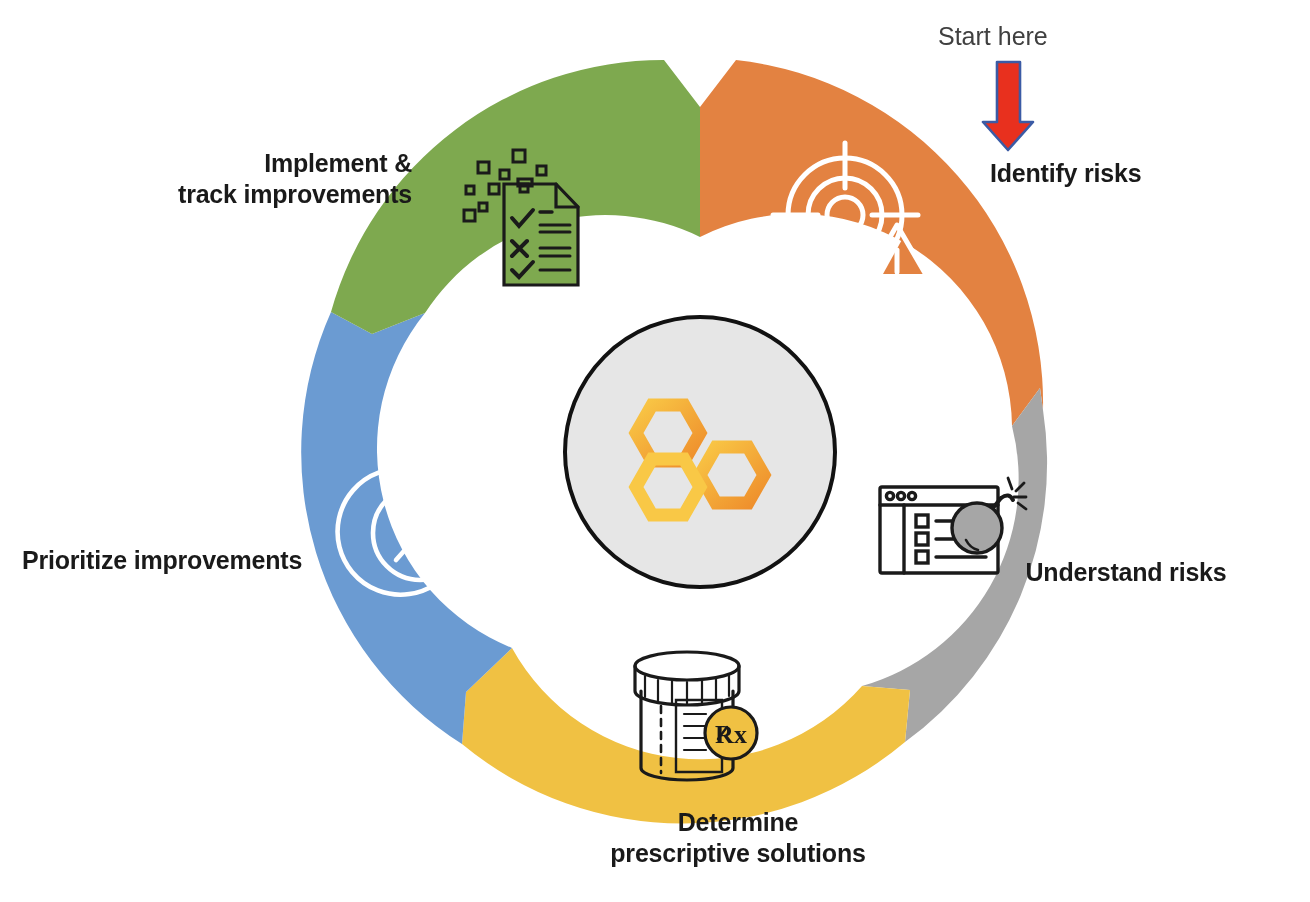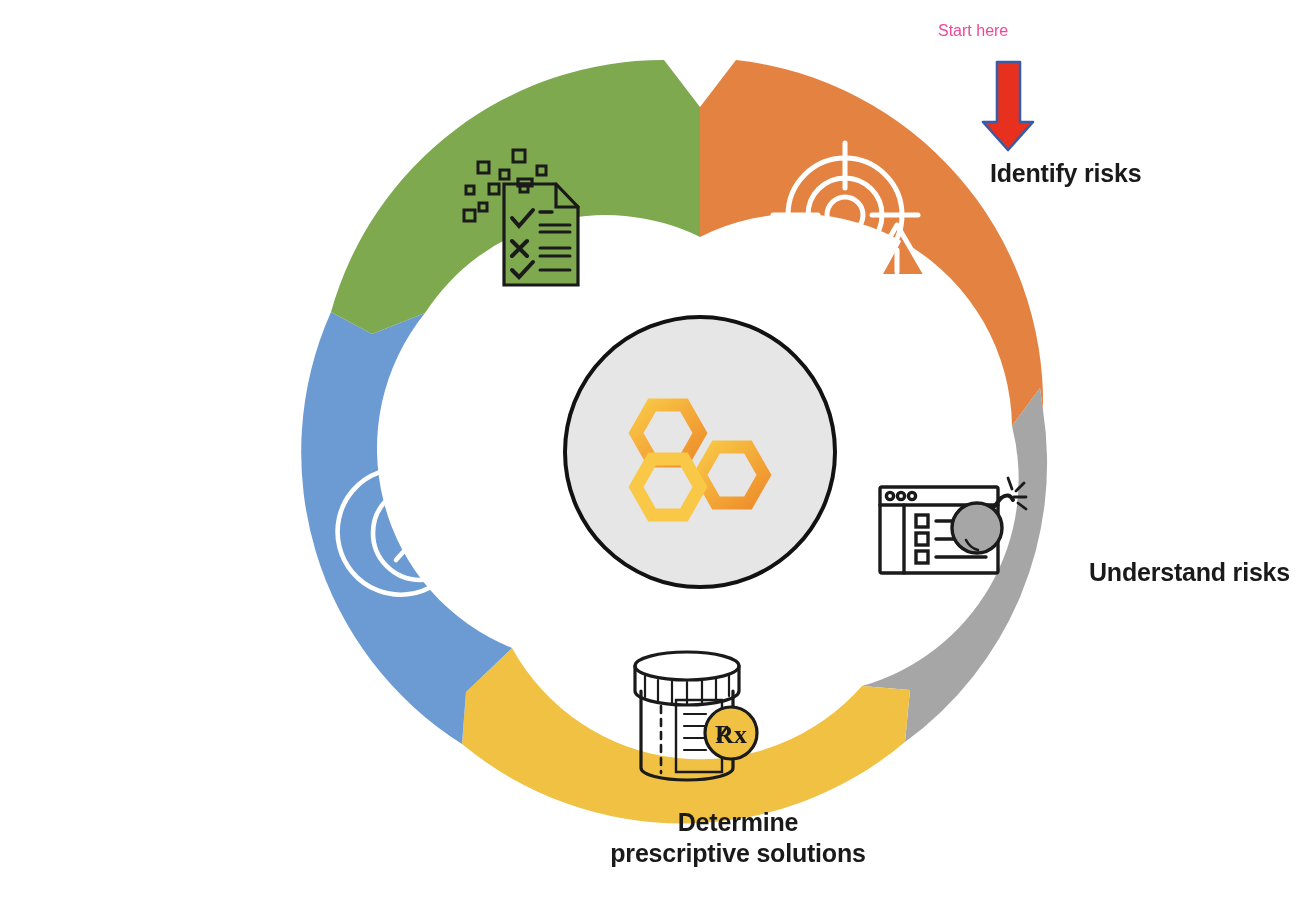--- a/index.html
+++ b/index.html
@@ -34,42 +34,42 @@
     color: #1a1a1a;
     font-size: 25px;
     line-height: 1.22;
     white-space: pre-line;
     letter-spacing: -0.2px;
   }
   .label-start {
     position: absolute;
     font-family: "Liberation Sans", sans-serif;
     font-weight: normal;
-    color: #ec4899;
-    font-size: 16px;
+    color: #404040;
+    font-size: 25px;
     white-space: nowrap;
   }
   #label-implement {
     left: 150px;
     top: 148px;
     width: 262px;
     text-align: right;
   }
   #label-identify {
     left: 950px;
     top: 158px;
     width: 230px;
     text-align: left;
     margin-left: 40px;
   }
   #label-understand {
-    left: 1030px;
+    left: 996px;
     top: 557px;
     width: 260px;
-    text-align: right;
+    text-align: center;
   }
   #label-determine {
     left: 568px;
     top: 807px;
     width: 340px;
     text-align: center;
   }
   #label-prioritize {
     left: 22px;
     top: 545px;
@@ -294,15 +294,18 @@
 
   <div class="label-start" id="label-start-here">Start here</div>
 
   <div class="label" id="label-identify">Identify risks</div>
 
   <div class="label" id="label-understand">Understand risks</div>
 
   <div class="label" id="label-determine">Determine
 prescriptive solutions</div>
 
-
+  <div class="label" id="label-prioritize">Prioritize improvements</div>
+
+  <div class="label" id="label-implement">Implement &amp;
+track improvements</div>
 
 </div>
 
 </body></html>

